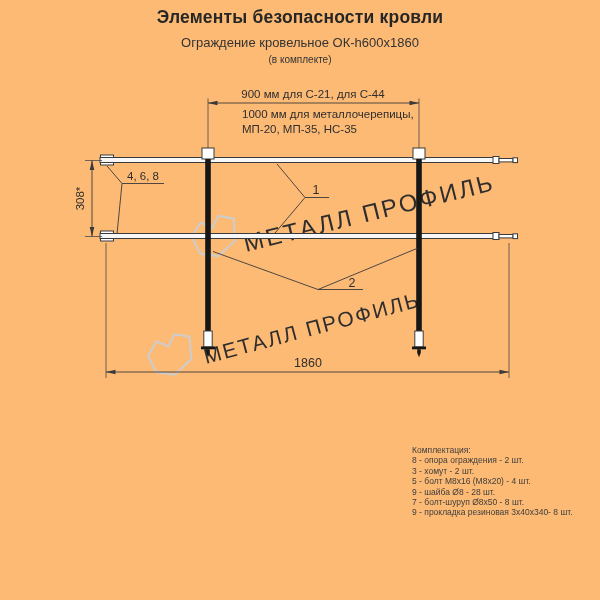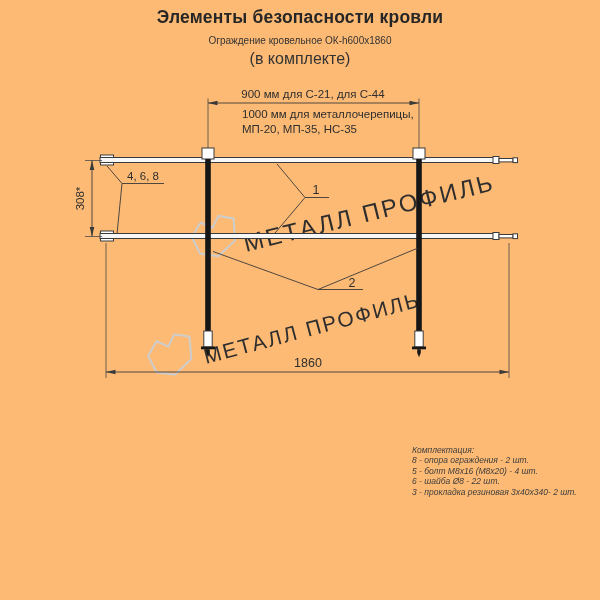--- a/index.html
+++ b/index.html
@@ -1,35 +1,35 @@
 <!DOCTYPE html>
 <html><head>
 <meta charset="utf-8">
 <style>
   html,body{margin:0;padding:0;background:#fff;}
   .page{position:relative;width:600px;height:600px;background:#fdba74;overflow:hidden;
         font-family:"Liberation Sans",sans-serif;color:#2e2e2e;}
   .header{position:absolute;top:7px;left:0;width:100%;text-align:center;}
   .title{font-size:17.5px;font-weight:bold;color:#262626;letter-spacing:.2px;}
-  .subtitle{margin-top:7px;font-size:10px;color:#333;}
-  .note{margin-top:4px;font-size:16px;color:#333;}
+  .subtitle{margin-top:7px;font-size:13px;color:#333;}
+  .note{margin-top:4px;font-size:10px;color:#333;}
   .diagram-svg{position:absolute;left:0;top:0;}
   .diagram-svg text{font-family:"Liberation Sans",sans-serif;fill:#2e2e2e;}
   .dim-text{font-size:11.5px;}
   .callout-text{font-size:12.5px;}
   .wm-text{font-size:24px;fill:#cdcdcd;letter-spacing:2.5px;}
   .wm-text-sm{font-size:21px;fill:#cdcdcd;letter-spacing:2px;}
   .ln{stroke:#3a3a3a;stroke-width:.9;fill:none;}
   .thin{stroke:#4a4a4a;stroke-width:.8;fill:none;}
   .arrow{fill:#3a3a3a;stroke:none;}
   .railfill{fill:#f7f7f7;stroke:#3a3a3a;stroke-width:1;}
   .capfill{fill:#ffffff;stroke:#3a3a3a;stroke-width:1;}
   .solid{fill:#161616;stroke:none;}
   .wm-logo{stroke:#cdcdcd;stroke-width:2;fill:none;}
-  .parts{position:absolute;left:412px;top:445px;font-size:8.5px;line-height:10.4px;color:#3d3d3d;font-style:italic;}
+  .parts{position:absolute;left:412px;top:445px;font-size:8.5px;line-height:10.4px;color:#3d3d3d;}
   .parts div{white-space:nowrap;}
 </style>
 </head>
 <body>
 
 <div class="page">
 
   <div class="header">
     <div class="title">Элементы безопасности кровли</div>
     <div class="subtitle">Ограждение кровельное ОК-h600х1860</div>
@@ -124,18 +124,20 @@
       <line class="ln" x1="106" y1="372" x2="509" y2="372"></line>
       <polygon class="arrow" points="106,372 115.5,369.7 115.5,374.3"></polygon>
       <polygon class="arrow" points="509,372 499.5,369.7 499.5,374.3"></polygon>
       <text class="callout-text" x="308" y="367" text-anchor="middle">1860</text>
     </g>
   </svg>
 
   <div class="parts">
     <div>Комплектация:</div>
     <div>8 - опора ограждения - 2 шт.</div>
+    <div>3 - хомут - 2 шт.</div>
     <div>5 - болт М8х16 (М8х20) - 4 шт.</div>
-    <div>6 - шайба Ø8 - 22 шт.</div>
-    <div>3 - прокладка резиновая 3х40х340- 2 шт.</div>
+    <div>9 - шайба Ø8 - 28 шт.</div>
+    <div>7 - болт-шуруп Ø8х50 - 8 шт.</div>
+    <div>9 - прокладка резиновая 3х40х340- 8 шт.</div>
   </div>
 
 </div>
 
 </body></html>

